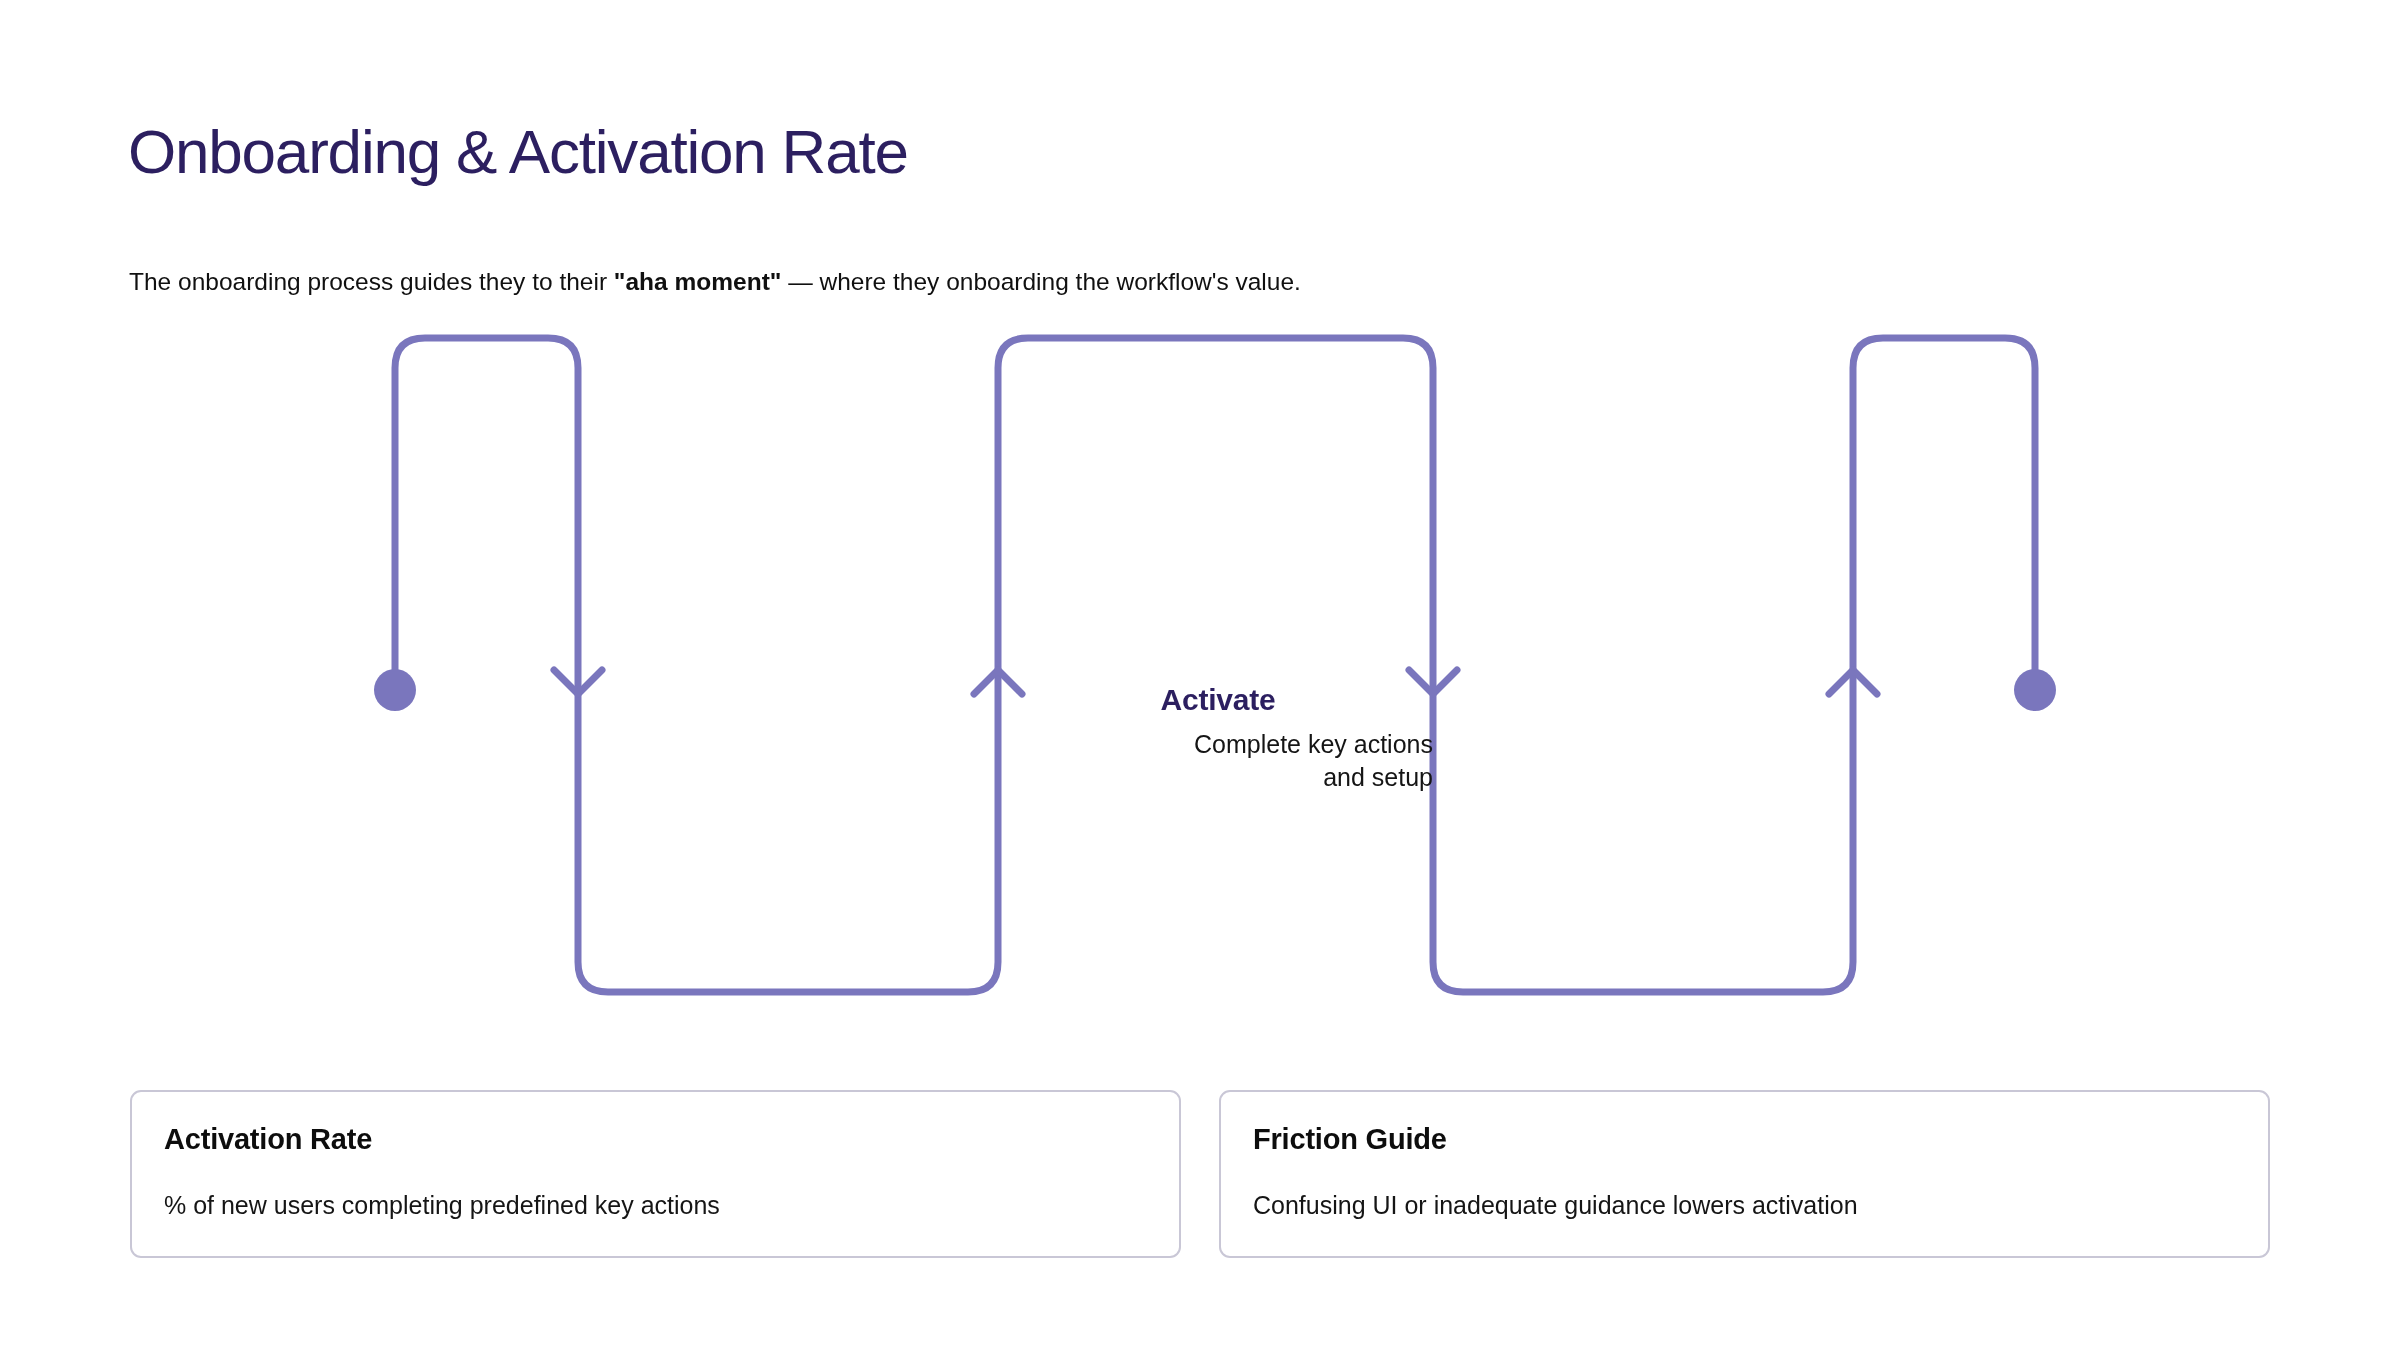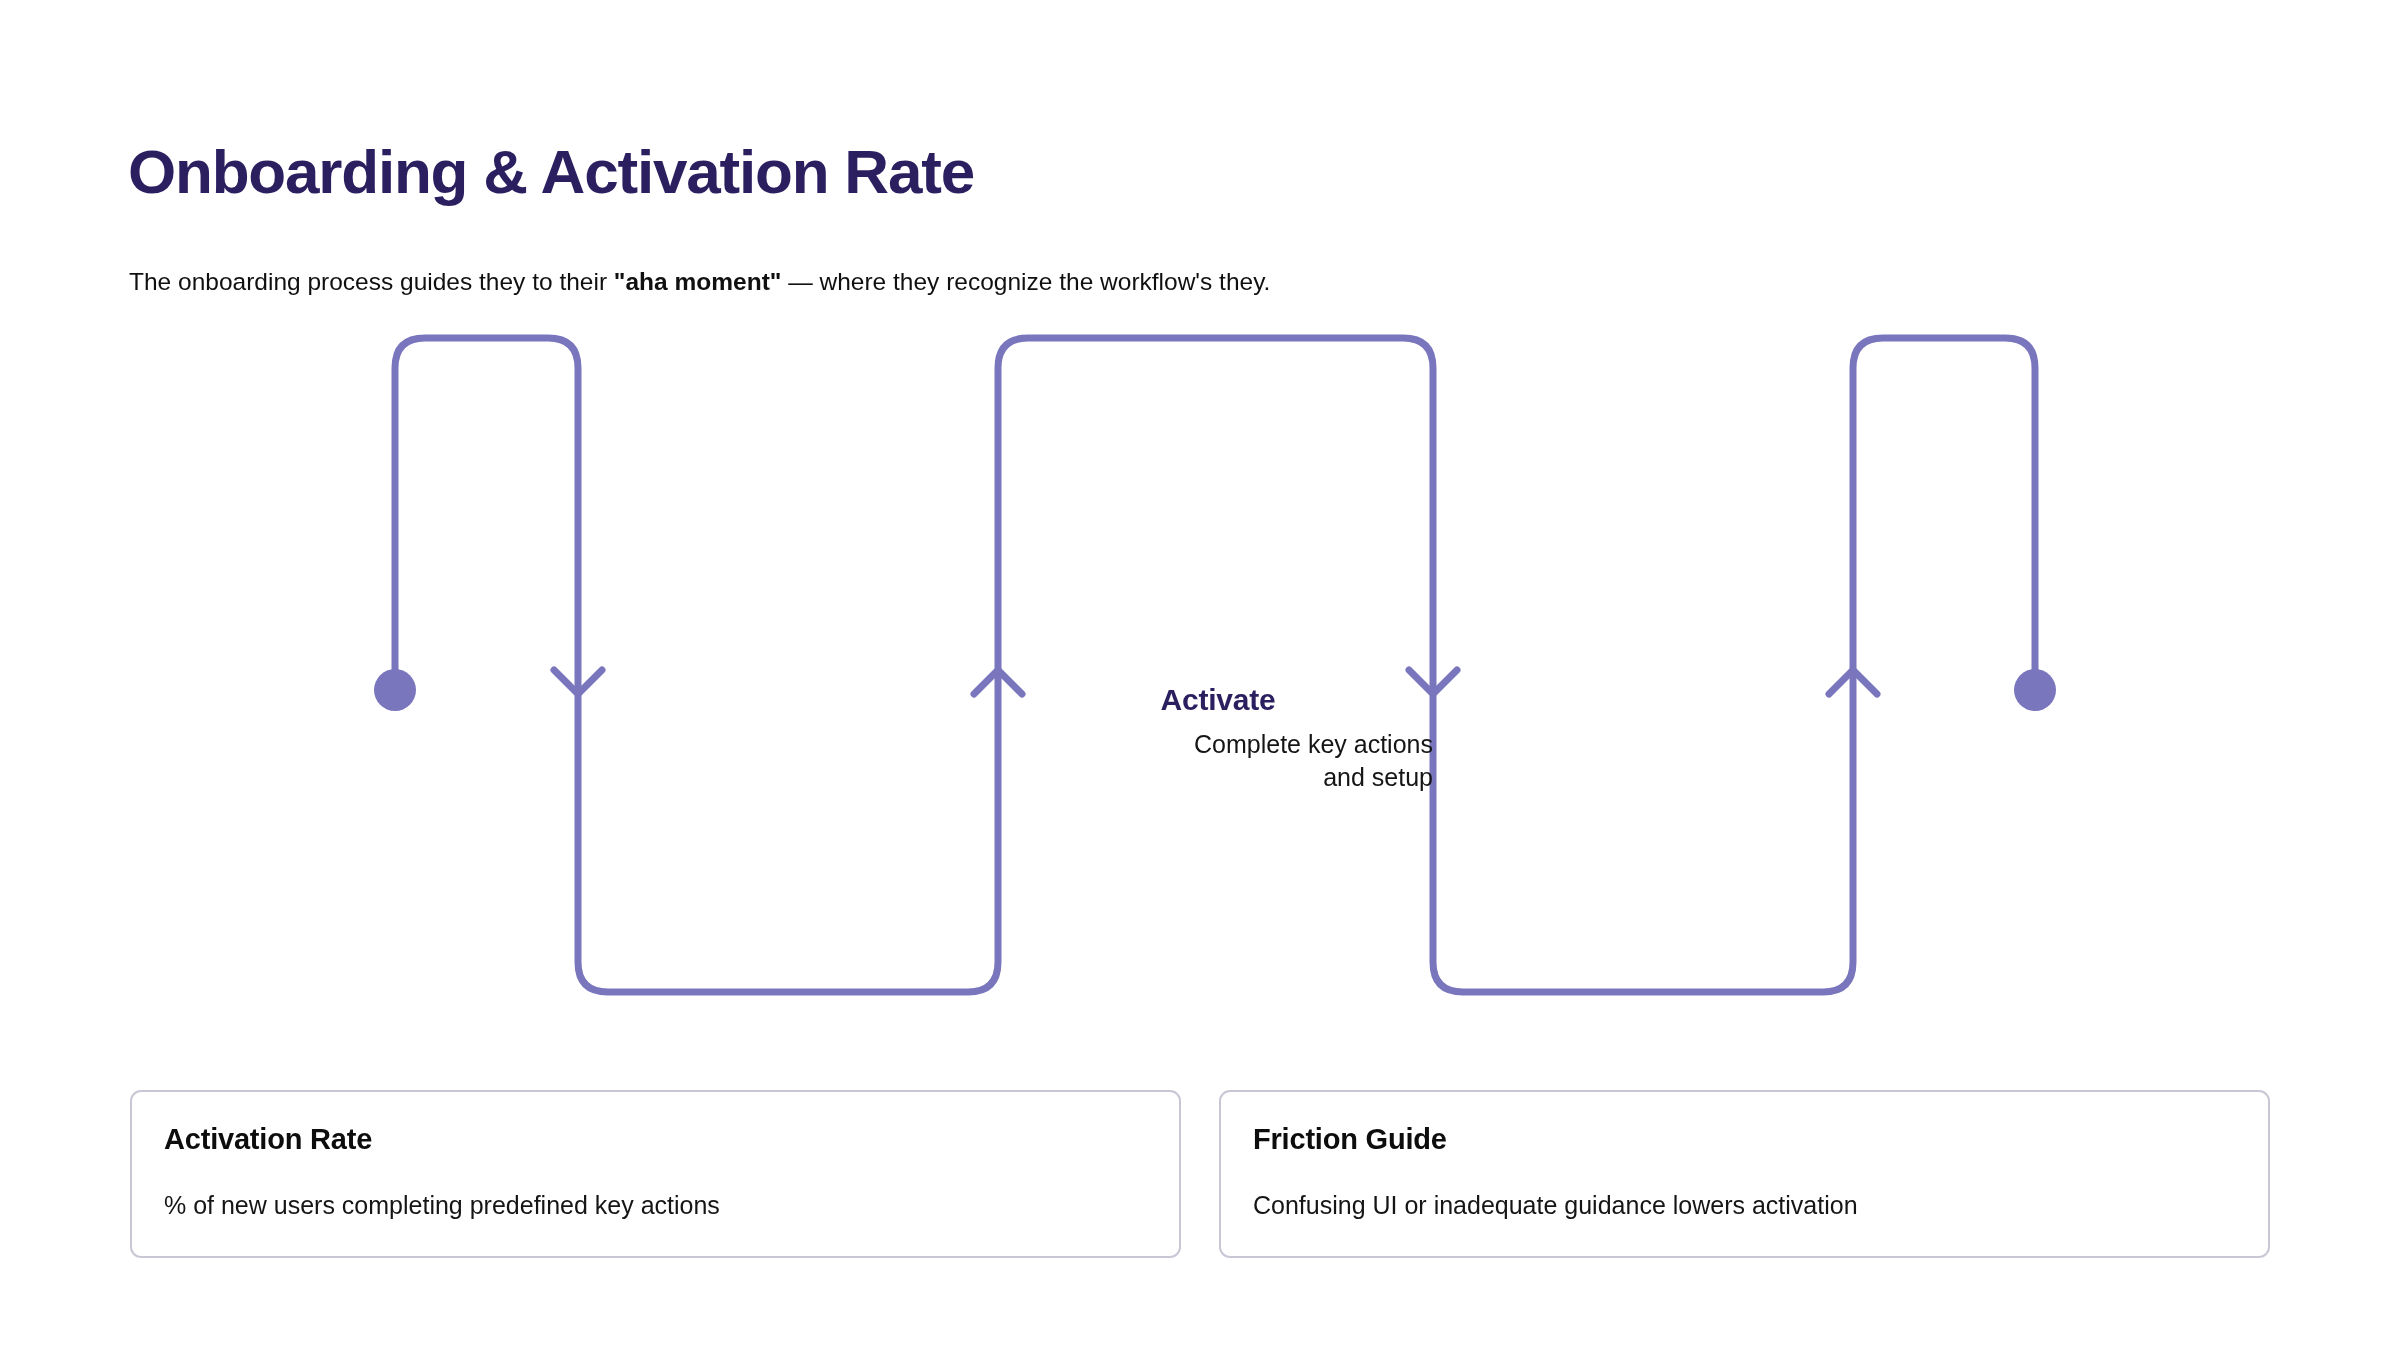--- a/index.html
+++ b/index.html
@@ -18,23 +18,23 @@
 
   .page {
     position: absolute;
     inset: 0;
   }
 
   
   .page-title {
     position: absolute;
     left: 128px;
-    top: 96px;
+    top: 76px;
     font-size: 62px;
-    font-weight: 700;
+    font-weight: 400;
     letter-spacing: -1.2px;
     color: #2c1f60;
     line-height: 1.1;
     white-space: nowrap;
   }
 
   .page-subtitle {
     position: absolute;
     left: 129px;
     top: 240px;
@@ -122,21 +122,21 @@
   }
 </style>
 </head>
 <body>
 
 <div class="page">
 
   <h1 class="page-title">Onboarding &amp; Activation Rate</h1>
 
   <p class="page-subtitle">
-    <span>The onboarding process guides they to their </span><b>"aha moment"</b><span> — where they recognize the workflow's they.</span>
+    <span>The onboarding process guides they to their </span><b>"aha moment"</b><span> — where they onboarding the workflow's value.</span>
   </p>
 
   <div class="flow-wrap">
 
     <svg class="flow-svg" viewBox="0 0 2400 760" xmlns="http://www.w3.org/2000/svg">
 
       <g fill="none" stroke="#7a76bd" stroke-width="7" stroke-linecap="round" stroke-linejoin="round">
 
         <path d="
               M 395 390

